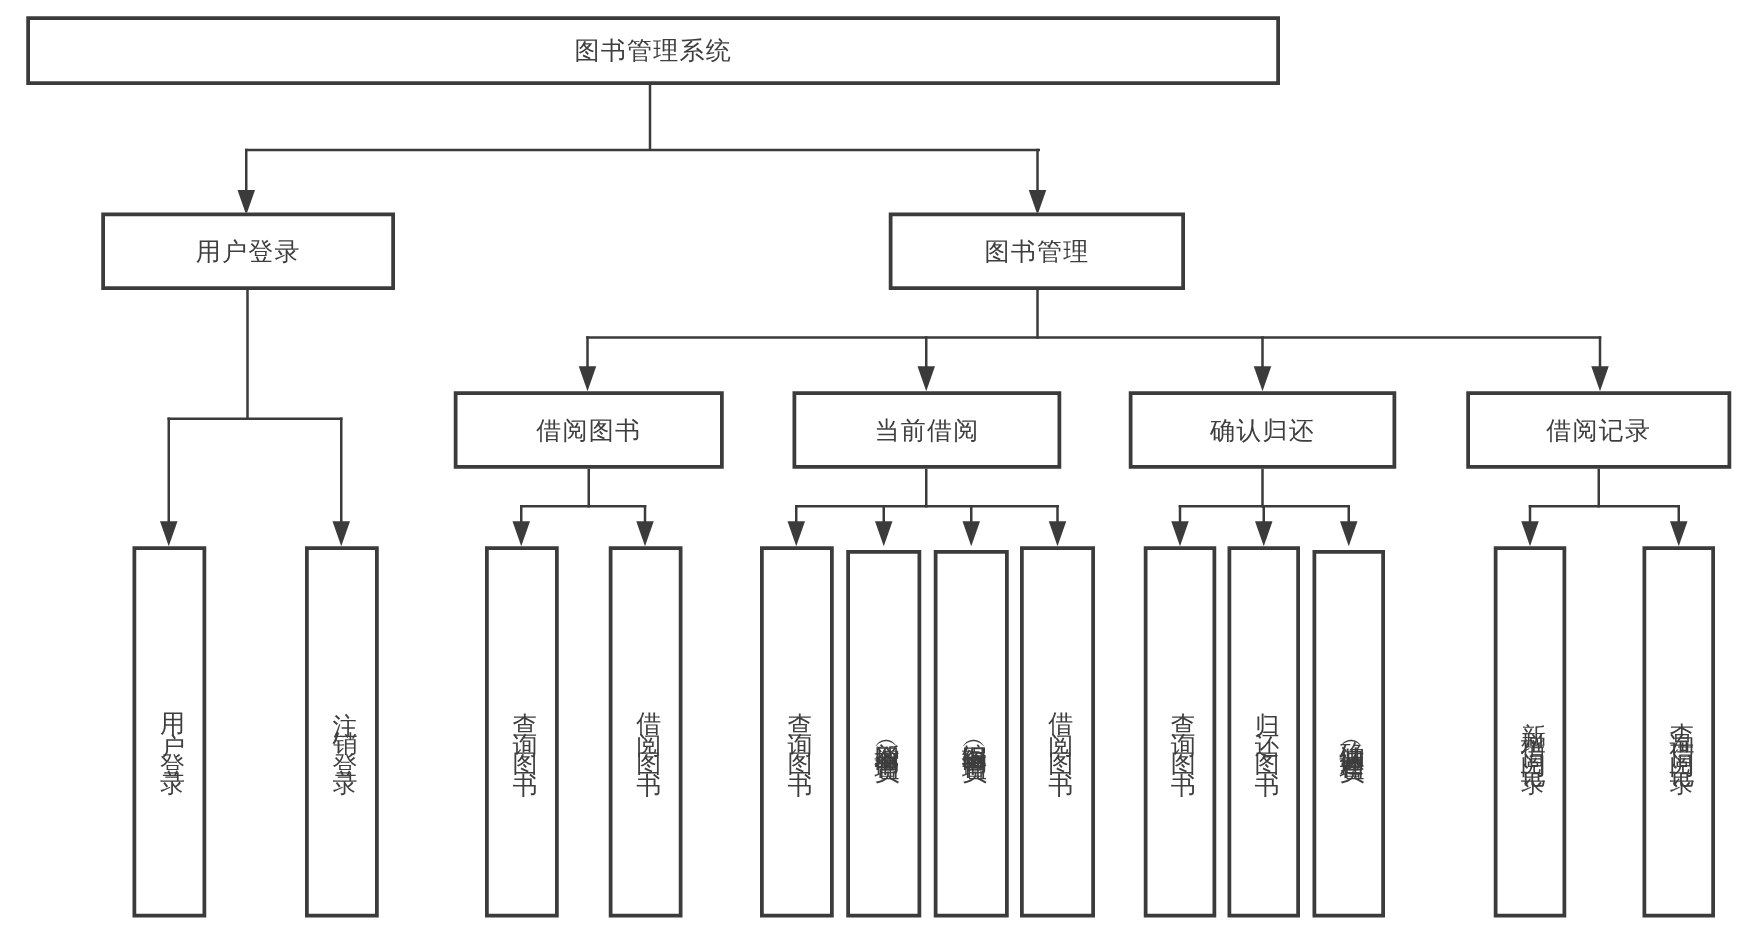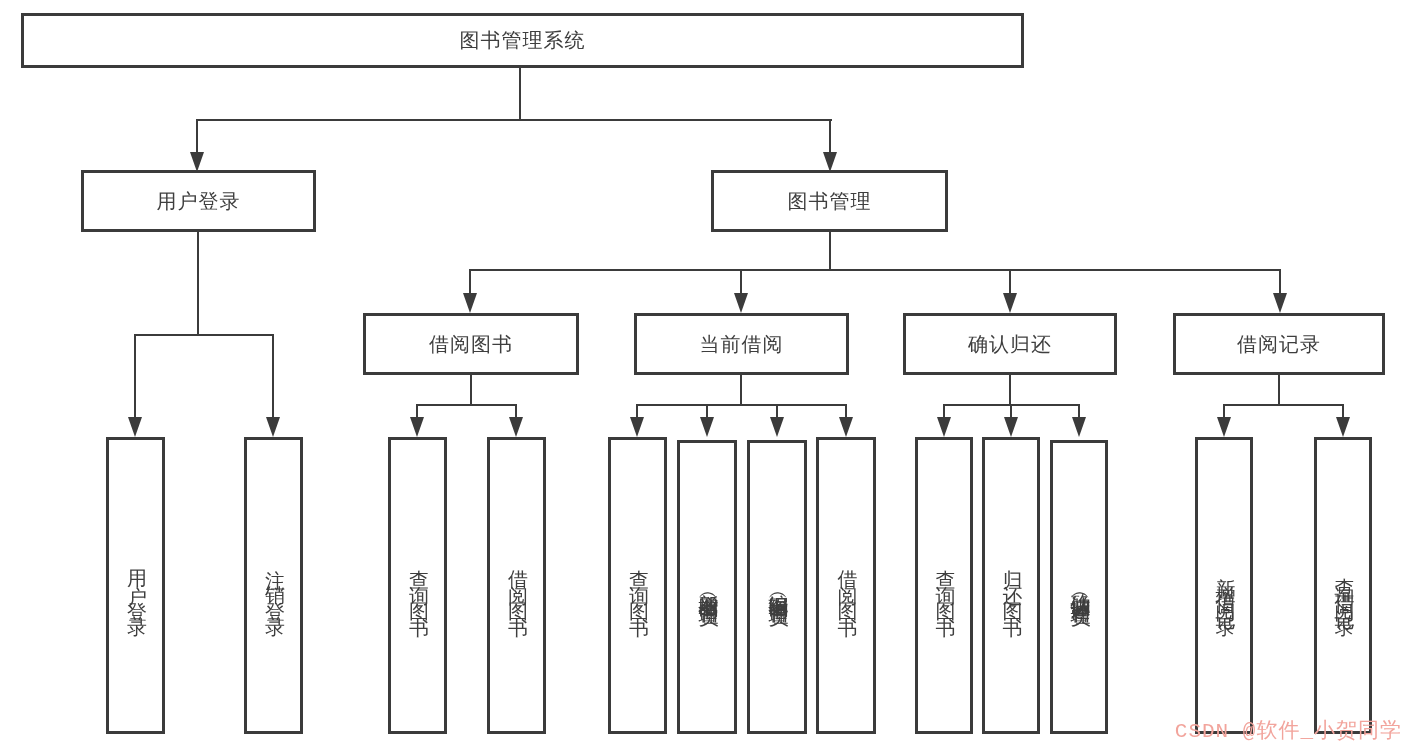--- a/index.html
+++ b/index.html
@@ -180,15 +180,14 @@
     <span class="lbl">确认归还（管理员）</span>
   </div>
 
   <div class="box leaf ls-mid" style="left:1195px;top:437px;width:58px;height:297px;">
     <span class="lbl">新增借阅记录</span>
   </div>
   <div class="box leaf ls-mid" style="left:1314px;top:437px;width:58px;height:297px;">
     <span class="lbl">查询借阅记录</span>
   </div>
 
-  <div class="watermark" style="color: rgb(242, 164, 156);">CSDN @软件_小贺同学</div>
 
 </div>
 
 </body></html>

